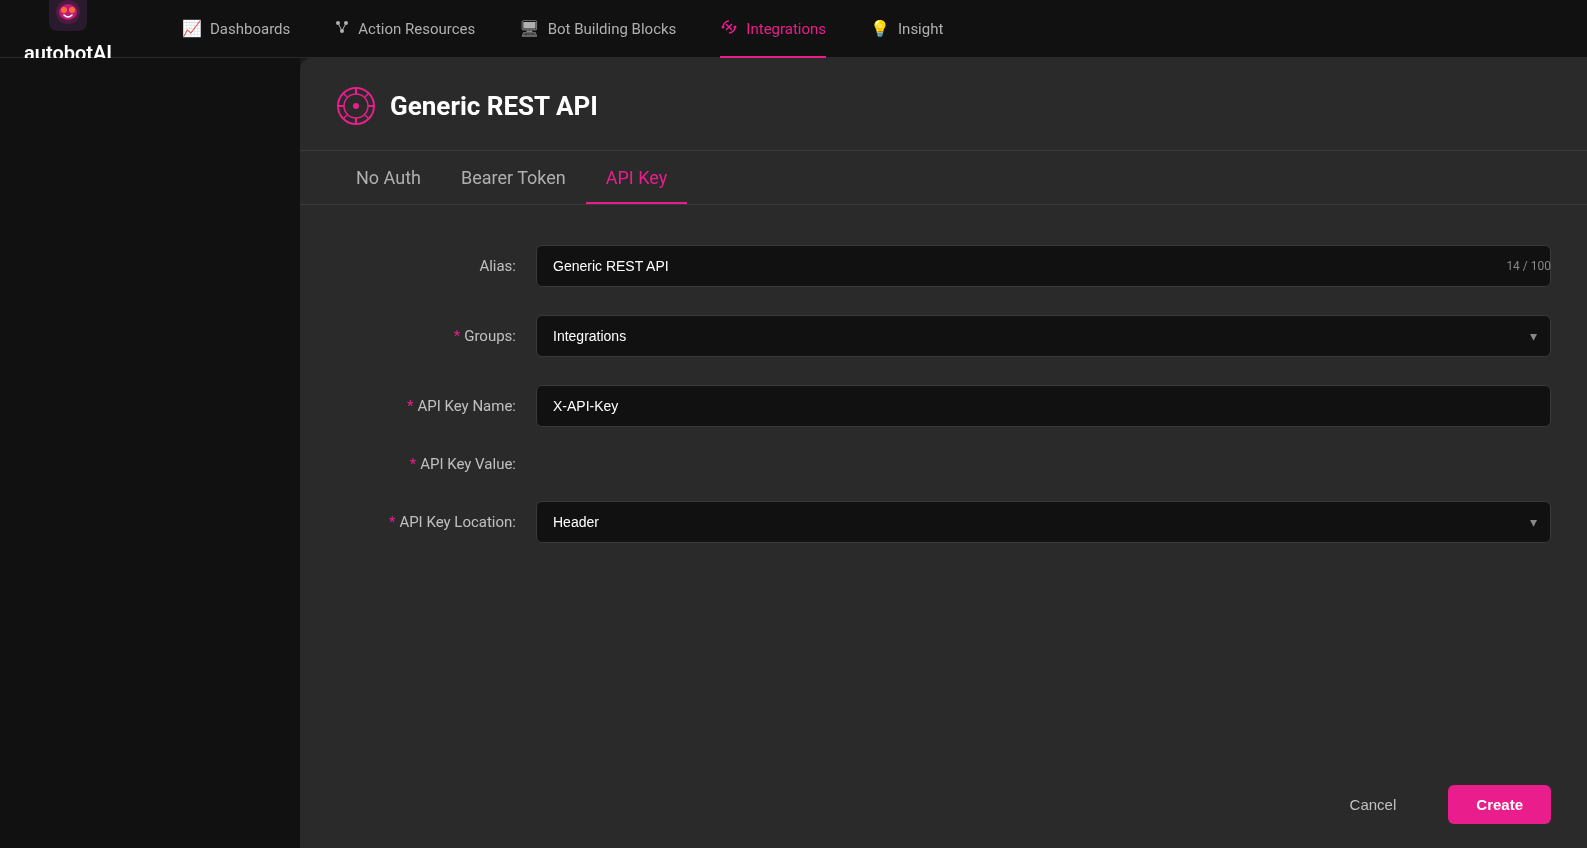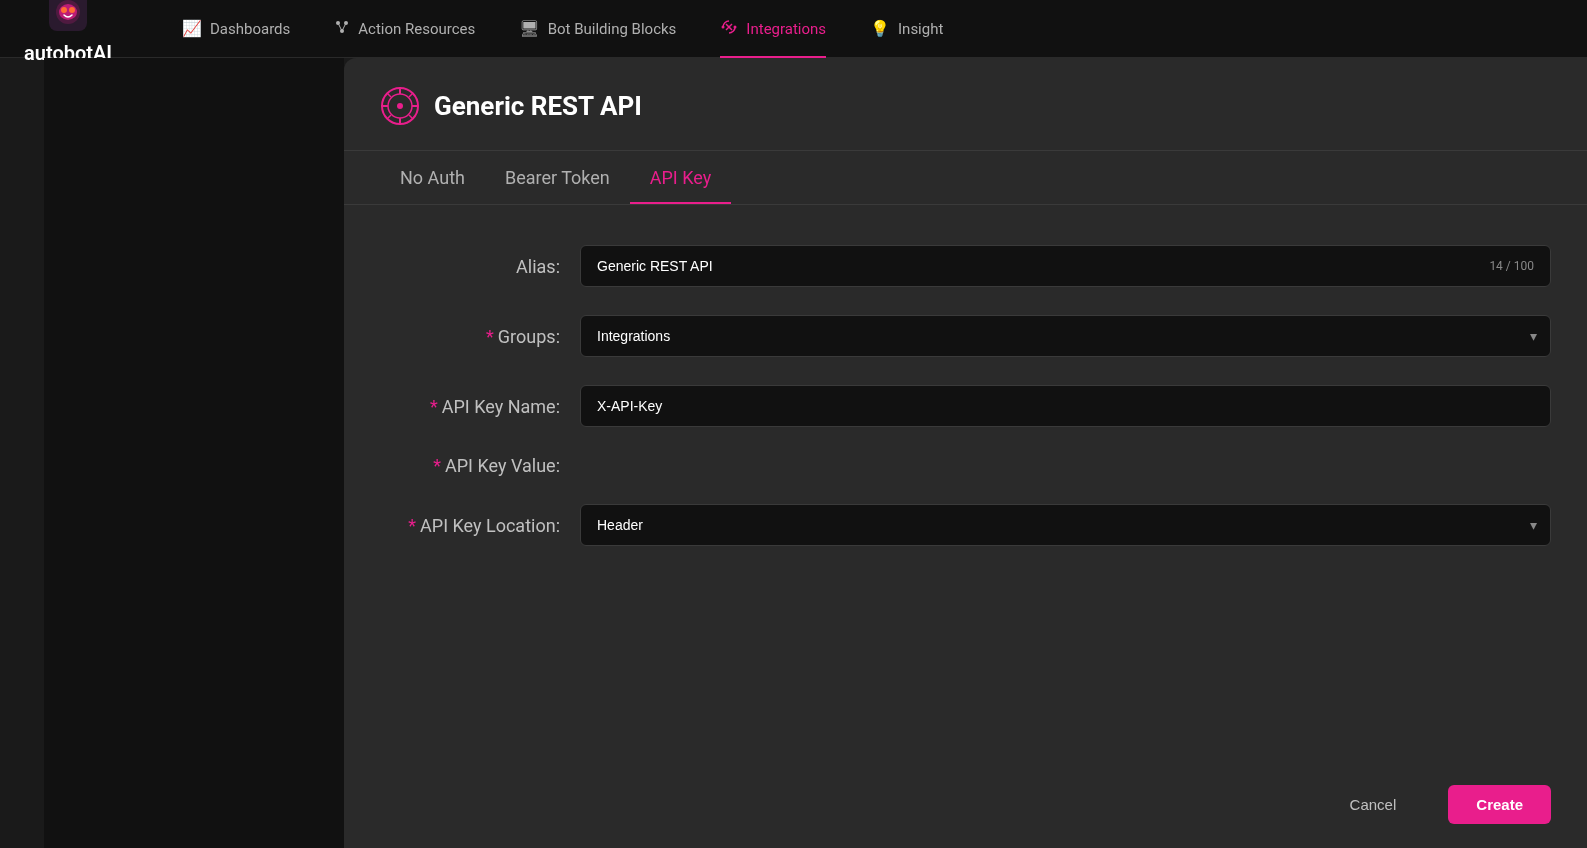--- a/index.html
+++ b/index.html
@@ -74,21 +74,20 @@
     }
     .nav-item-icon {
       font-size: 16px;
     }
 
     
     .main-layout {
       display: flex;
       flex: 1;
       overflow: hidden;
-      padding-left: 44px;
     }
 
     
     .sidebar {
       width: 300px;
       background: #111111;
       flex-shrink: 0;
     }
 
     
@@ -157,21 +156,21 @@
     }
     .form-row {
       display: flex;
       align-items: center;
       margin-bottom: 28px;
     }
     .form-label {
       width: 200px;
       text-align: right;
       padding-right: 20px;
-      font-size: 18px;
+      font-size: 15px;
       color: #c0c0c0;
       flex-shrink: 0;
     }
     .form-label .required {
       color: #e91e8c;
       margin-right: 4px;
     }
     .form-control-wrapper {
       flex: 1;
       position: relative;
@@ -181,21 +180,21 @@
       background: #111111;
       border: 1px solid #3a3a3a;
       border-radius: 6px;
       padding: 12px 16px;
       color: #ffffff;
       font-size: 14px;
       outline: none;
     }
     .char-count {
       position: absolute;
-      right: 17px;
+      right: 0;
       top: 50%;
       transform: translateY(-50%);
       font-size: 12px;
       color: #888;
       pointer-events: none;
     }
     .form-select-wrapper {
       flex: 1;
       position: relative;
     }

